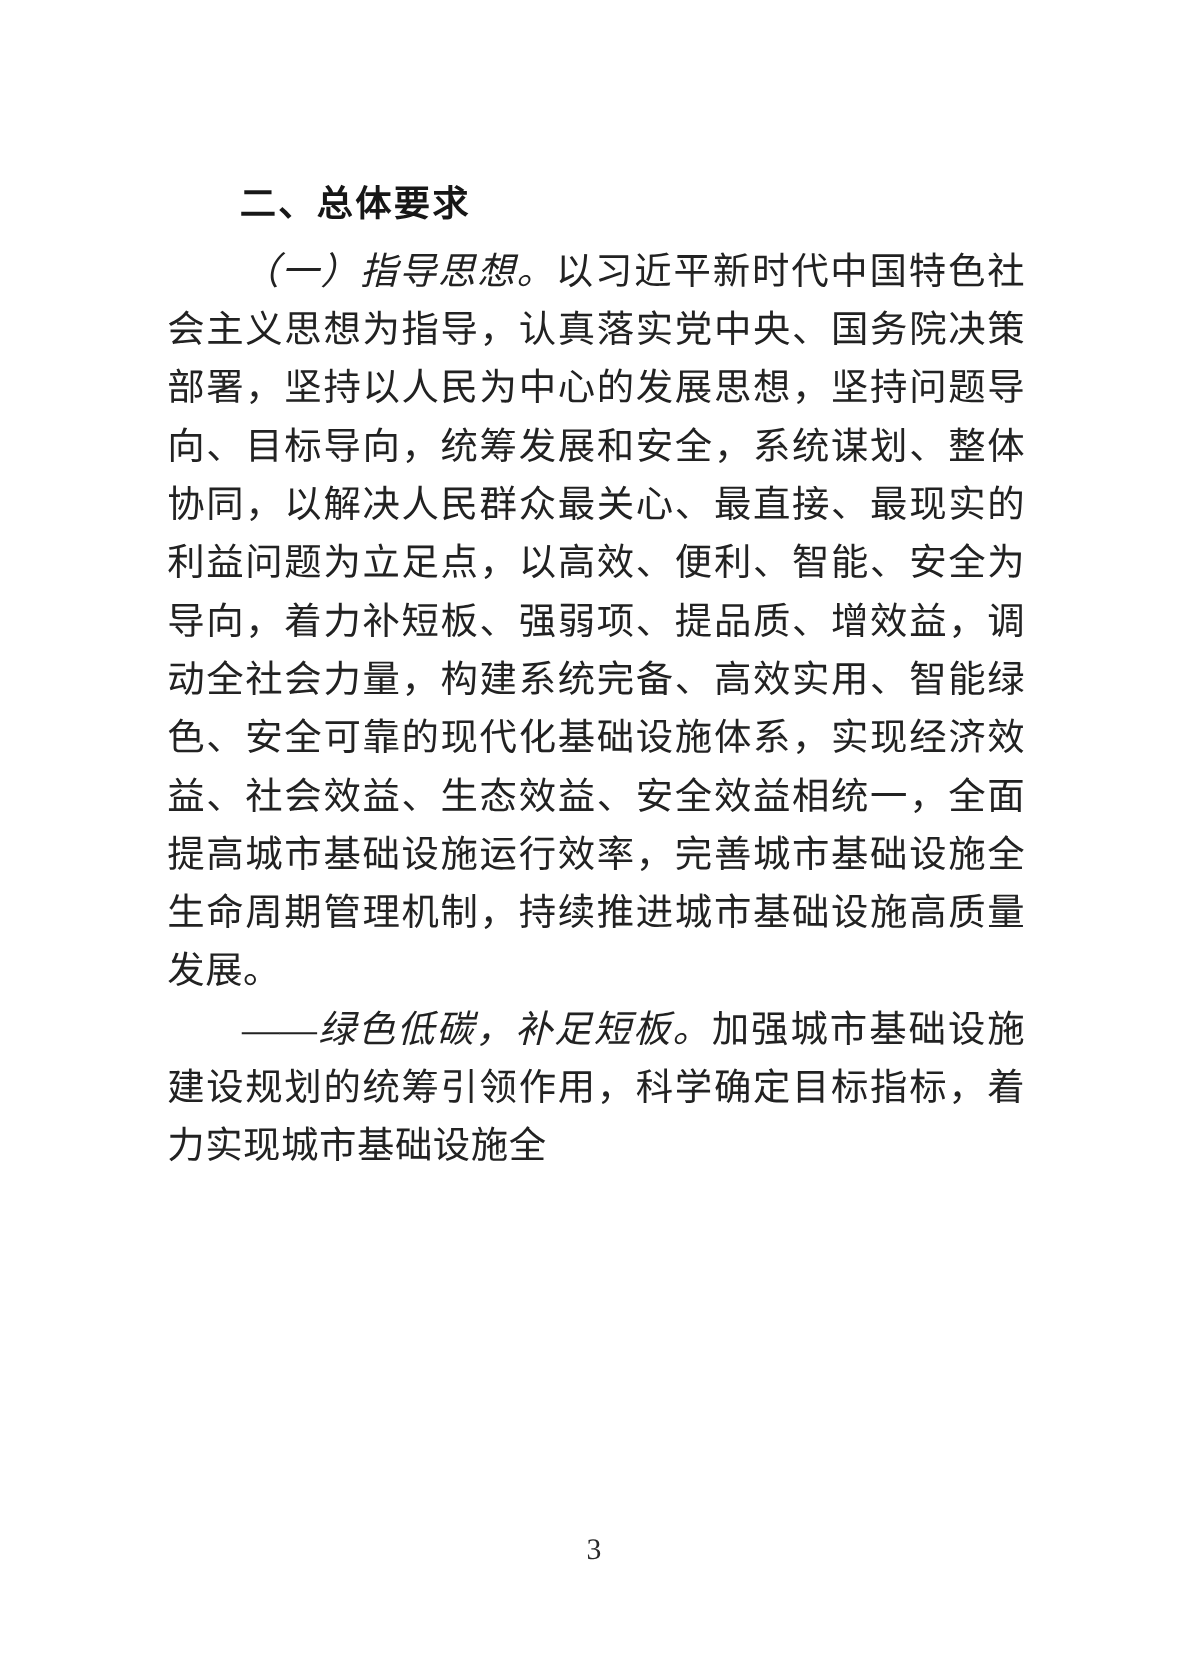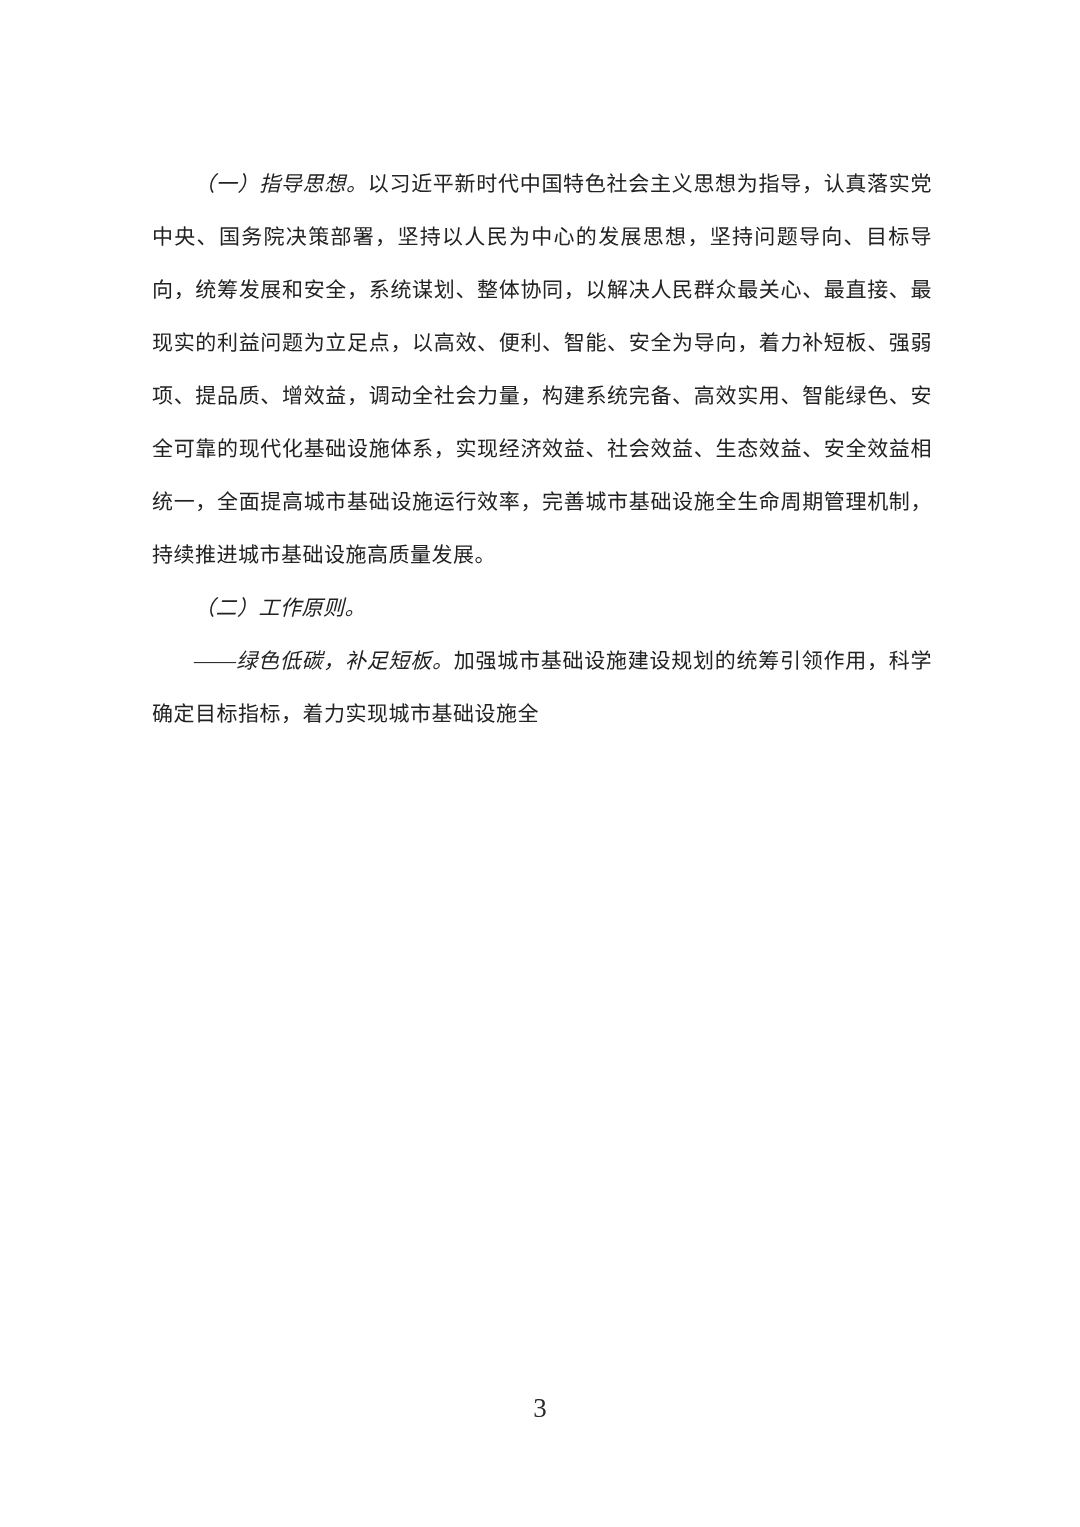--- a/index.html
+++ b/index.html
@@ -28,21 +28,21 @@
     font-weight: 700;
     font-size: 33px;
     line-height: 53px;
     letter-spacing: 2px;
     margin: 0 0 10px 0;
     text-indent: 2em;
     color: #171717;
   }
   .body-par {
     margin: 0;
-    font-size: 21px;
+    font-size: 34px;
     line-height: 53px;
     text-align: justify;
     text-indent: 2em;
     letter-spacing: 0.5px;
     color: #222222;
   }
   .par-lead {
     font-style: italic; 
   }
   .par-dash {
@@ -60,24 +60,24 @@
     color: #2a2a2a;
     font-family: "Liberation Serif", "DejaVu Serif", serif;
   }
 </style>
 </head>
 <body>
 
 <div class="doc-page">
   <div class="doc-content">
 
+    <h2 class="section-heading">二、总体要求</h2>
 
     <p class="body-par"><span class="par-lead">（一）指导思想。</span><span>以习近平新时代中国特色社会主义思想为指导，认真落实党中央、国务院决策部署，坚持以人民为中心的发展思想，坚持问题导向、目标导向，统筹发展和安全，系统谋划、整体协同，以解决人民群众最关心、最直接、最现实的利益问题为立足点，以高效、便利、智能、安全为导向，着力补短板、强弱项、提品质、增效益，调动全社会力量，构建系统完备、高效实用、智能绿色、安全可靠的现代化基础设施体系，实现经济效益、社会效益、生态效益、安全效益相统一，全面提高城市基础设施运行效率，完善城市基础设施全生命周期管理机制，持续推进城市基础设施高质量发展。</span></p>
 
-    <p class="body-par"><span class="par-lead">（二）工作原则。</span><span></span></p>
 
 
 
     <p class="body-par"><span class="par-dash">——</span><span class="par-lead">绿色低碳，补足短板。</span><span>加强城市基础设施建设规划的统筹引领作用，科学确定目标指标，着力实现城市基础设施全</span></p>
 
   </div>
 
   <div class="page-footer">3</div>
 </div>
 

